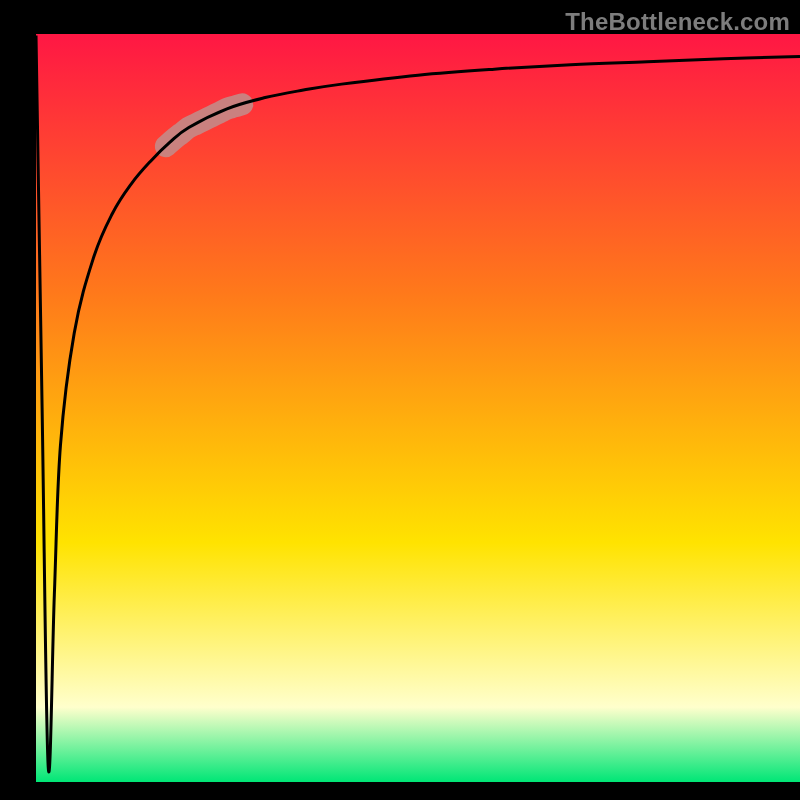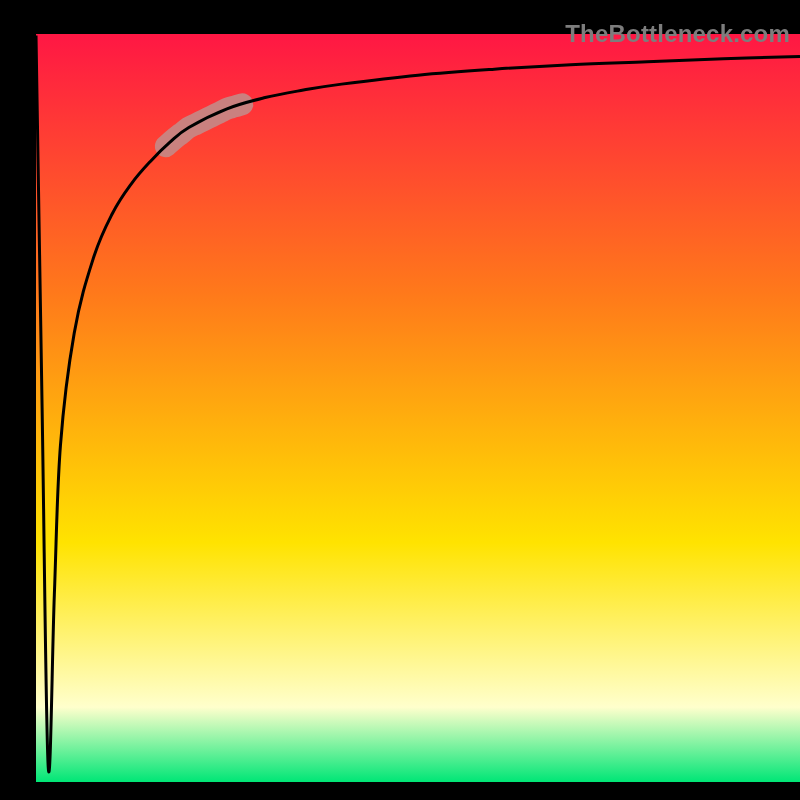--- a/index.html
+++ b/index.html
@@ -10,21 +10,21 @@
     background: #000;
     overflow: hidden;
   }
   .stage {
     position: relative;
     width: 800px;
     height: 800px;
   }
   .watermark {
     position: absolute;
-    top: 20px;
+    top: 8px;
     right: 10px;
     font-family: Arial, Helvetica, sans-serif;
     font-size: 24px;
     font-weight: 600;
     color: #7d7d7d;
     letter-spacing: 0.2px;
     user-select: none;
   }
   svg.plot {
     position: absolute;

